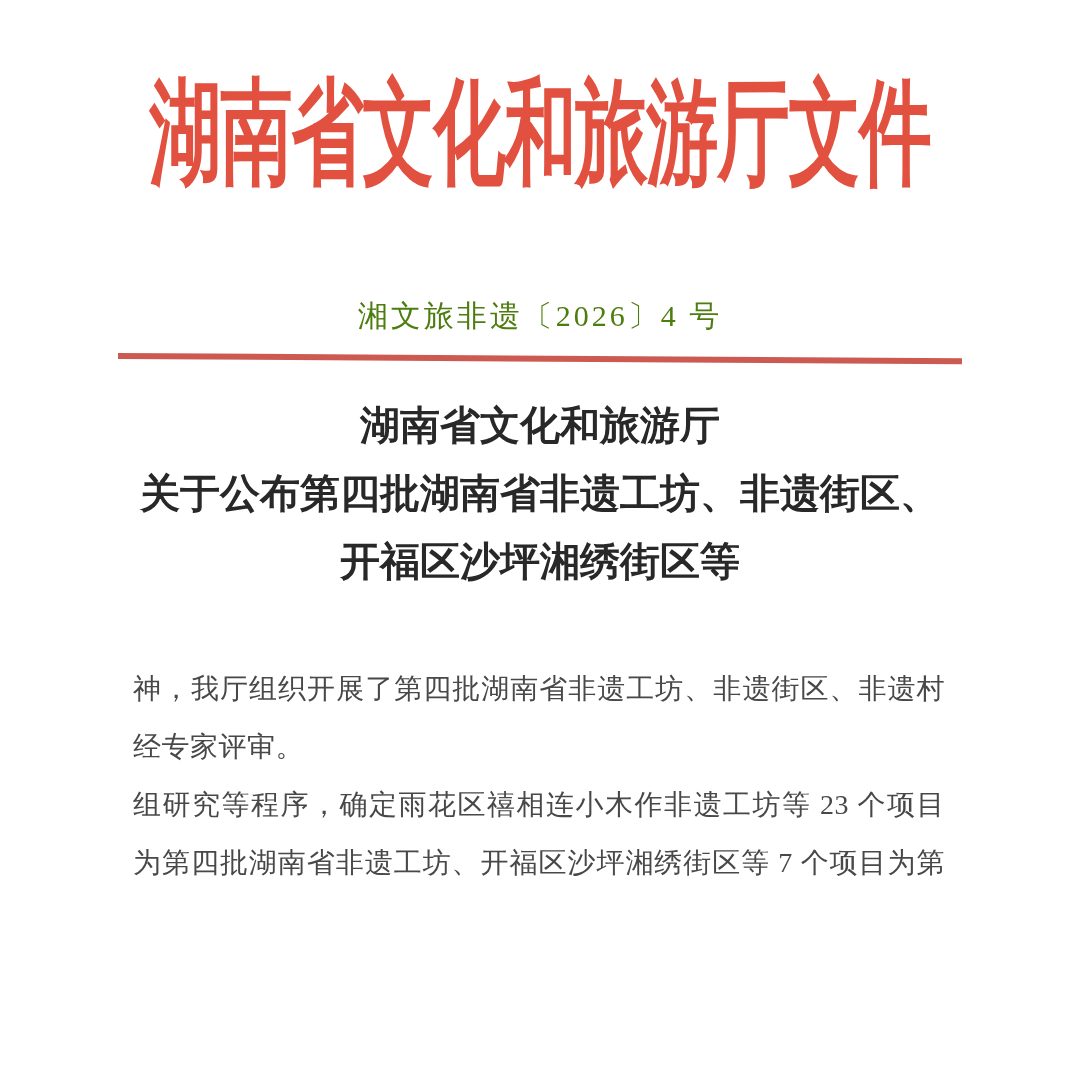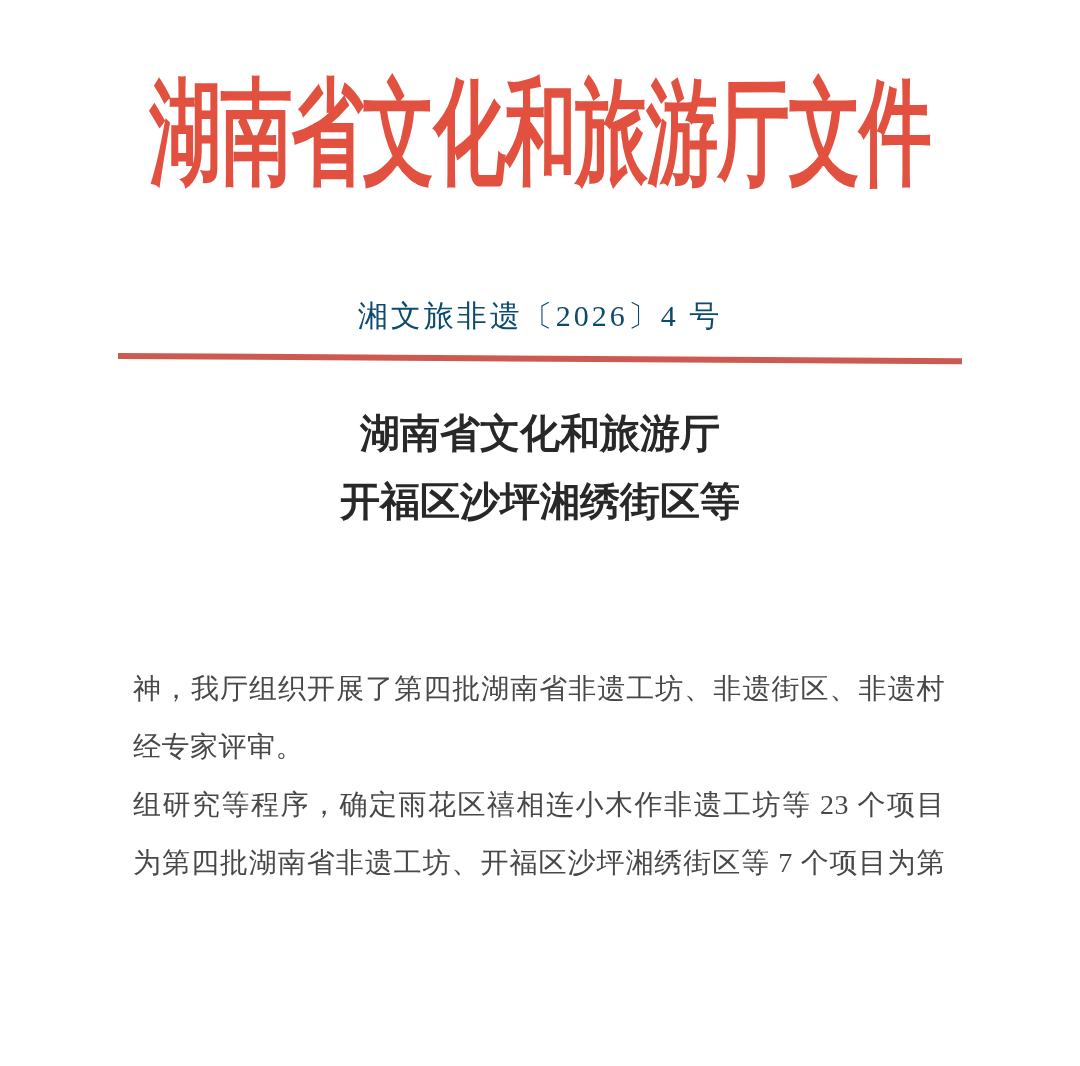--- a/index.html
+++ b/index.html
@@ -28,34 +28,34 @@
     white-space: nowrap;
   }
   .doc-number {
     position: absolute;
     top: 296px;
     left: 0;
     width: 100%;
     text-align: center;
     font-size: 30px;
     letter-spacing: 3px;
-    color: #0c4a6e;
+    color: #4d7c0f;
   }
   .red-divider {
     position: absolute;
     top: 353px;
     left: 118px;
     width: 844px;
     height: 6px;
     transform: rotate(0.35deg);
     transform-origin: left center;
   }
   .title-block {
     position: absolute;
-    top: 400px;
+    top: 392px;
     left: 0;
     width: 100%;
     text-align: center;
     font-size: 40px;
     font-weight: 700;
     color: #282828;
     line-height: 68px;
   }
   .title-line { white-space: nowrap; }
   .body-text {
@@ -83,20 +83,21 @@
 <div class="page">
 
   <div class="doc-header" style="color: rgb(226, 80, 63);">湖南省文化和旅游厅文件</div>
 
   <div class="doc-number">湘文旅非遗〔2026〕4 号</div>
 
   <div class="red-divider" style="background: rgb(204, 90, 80);"></div>
 
   <div class="title-block">
     <div class="title-line">湖南省文化和旅游厅</div>
+    <div class="title-line">关于公布第四批湖南省非遗工坊、非遗街区、</div>
     <div class="title-line">开福区沙坪湘绣街区等</div>
   </div>
 
   <div class="body-text">
       <div class="body-line justify">神，我厅组织开展了第四批湖南省非遗工坊、非遗街区、非遗村</div>
       <div class="body-line">经专家评审。</div>
       <div class="body-line justify">组研究等程序，确定雨花区禧相连小木作非遗工坊等 23 个项目</div>
       <div class="body-line justify">为第四批湖南省非遗工坊、开福区沙坪湘绣街区等 7 个项目为第</div>
     </div>
 

